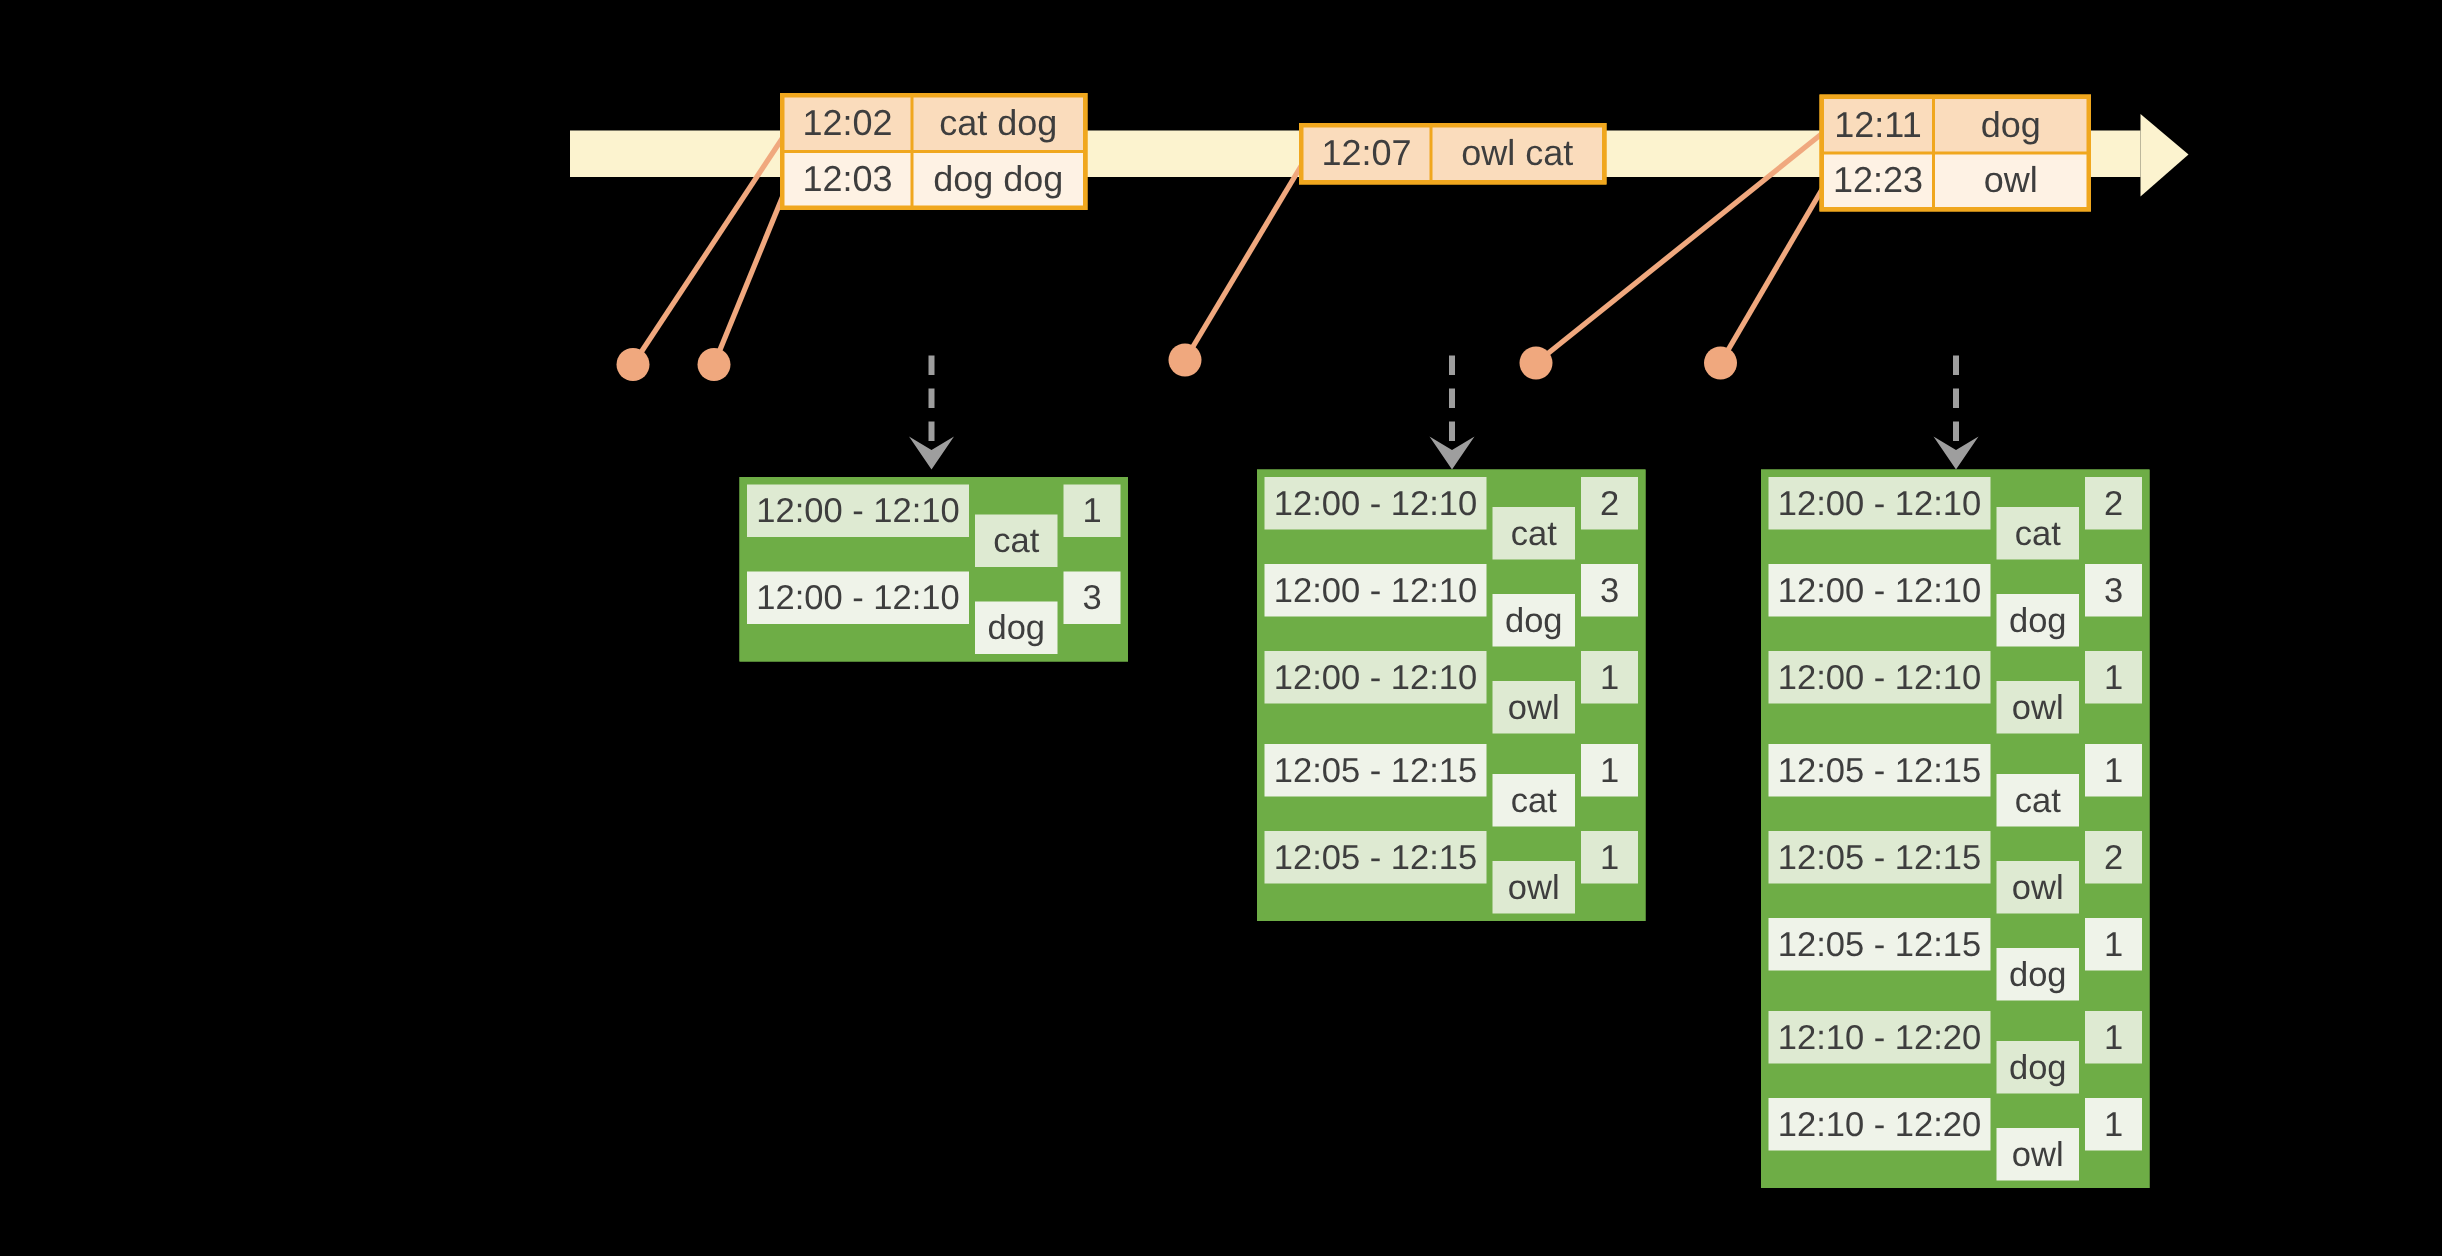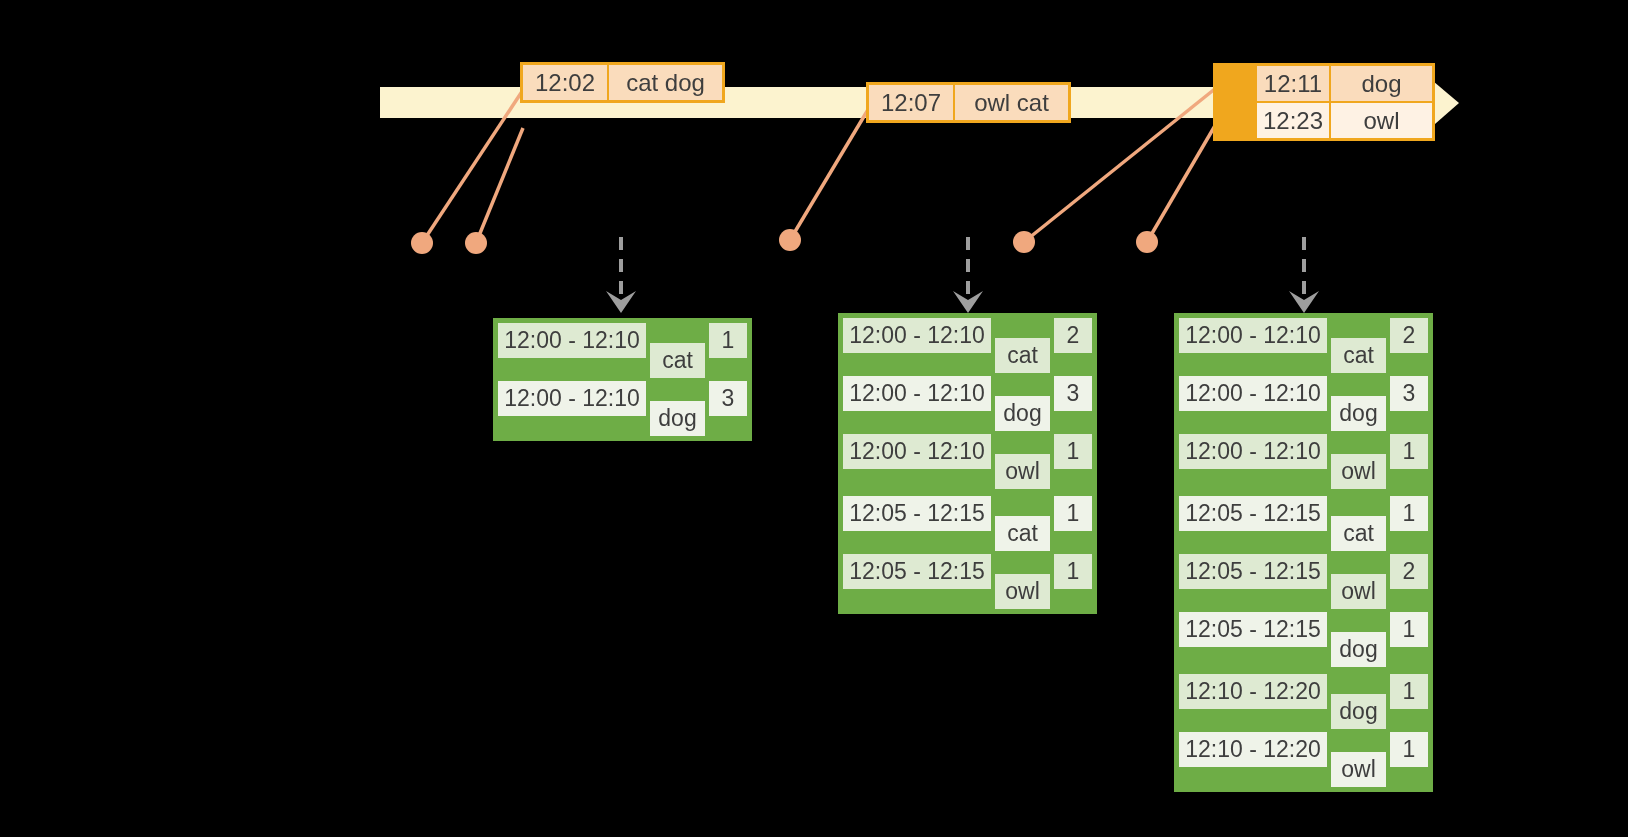--- a/index.html
+++ b/index.html
@@ -19,21 +19,21 @@
     display:flex;flex-direction:column;gap:2px;
     z-index:2;
   }
   .erow{display:flex;gap:2px;}
   .erow .cell{
     height:35px;display:flex;align-items:center;justify-content:center;
     font-size:24px;line-height:1;color:var(--c-text);
   }
   .erow .time{width:84px;}
   .erow .words{width:113px;}
-  .etable.narrow .time{width:72px;margin-left:41px;}
+  .etable.narrow .time{width:72px;}
   .etable.narrow .words{width:101px;}
   .erow.dark .cell{background:var(--c-event-row-dark);}
   .erow.light .cell{background:var(--c-event-row-light);}
 
   
   .rtable{
     position:absolute;
     background:var(--c-result-table-border);
     border:5px solid var(--c-result-table-border);
     display:flex;flex-direction:column;
@@ -89,20 +89,24 @@
       <line x1="1304" y1="237" x2="1304" y2="294" stroke-dasharray="13 9" style="stroke:var(--c-trigger-arrow);stroke-width:4"></line>
       <path d="M 1289 291 L 1304 313 L 1319 291 L 1304 300 Z" style="fill:var(--c-trigger-arrow)"></path>
     </g>
   </svg>
 
   <div class="etable" style="left:520px;top:62px">
       <div class="erow dark">
       <div class="cell time">12:02</div>
       <div class="cell words">cat dog</div>
     </div>
+      <div class="erow light">
+      <div class="cell time">12:03</div>
+      <div class="cell words">dog dog</div>
+    </div>
     </div>
   <div class="etable" style="left:866px;top:82px">
       <div class="erow dark">
       <div class="cell time">12:07</div>
       <div class="cell words">owl cat</div>
     </div>
     </div>
   <div class="etable narrow" style="left:1213px;top:63px">
       <div class="erow dark">
       <div class="cell time">12:11</div>

